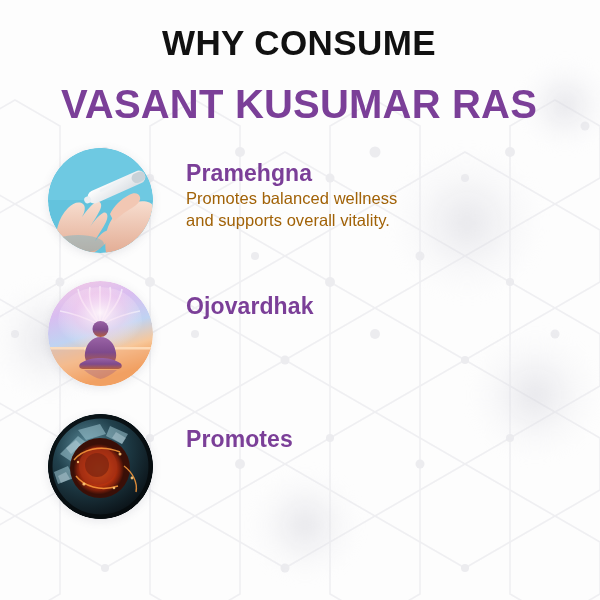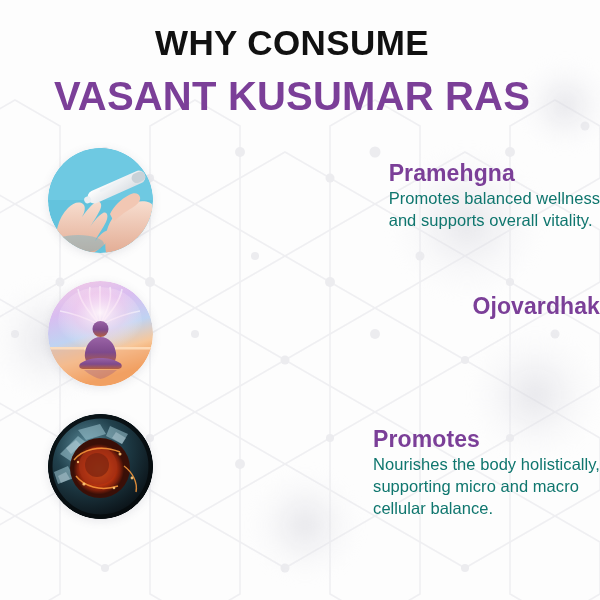--- a/index.html
+++ b/index.html
@@ -33,57 +33,56 @@
   }
   .glow-a { width:150px; height:150px; left:392px; top:148px; }
   .glow-b { width:130px; height:130px; left:470px; top:330px; }
   .glow-c { width:120px; height:120px; left:-10px; top:280px; }
   .glow-d { width:110px; height:110px; left:250px; top:470px; }
   .glow-e { width:90px;  height:90px;  left:520px; top:60px; }
 
   
   .header {
     position:absolute;
-    left:8px; top:24px;
+    left:15px; top:24px;
     width:568px;
     text-align:center;
     z-index:4;
   }
   .title-line1 {
     font-size:35px;
     font-weight:bold;
     letter-spacing:.4px;
     color:#111111;
     line-height:1.08;
     white-space:nowrap;
   }
   .title-line2 {
     font-size:40px;
     font-weight:bold;
     letter-spacing:.2px;
     color:#7b3f98;
     line-height:1.12;
-    margin-top:12px;
+    margin-top:20px;
     white-space:nowrap;
   }
 
   
   .rows {
     position:absolute;
     left:0; top:148px;
     width:600px;
     z-index:3;
   }
   .row {
     position:relative;
     display:flex;
     align-items:flex-start;
     padding-left:48px;
     margin-bottom:22px;
-    justify-content:space-between;
   }
   .row:last-child { margin-bottom:0; }
 
   .thumb {
     flex:0 0 auto;
     width:105px; height:105px;
     border-radius:50%;
     overflow:hidden;
     position:relative;
     box-shadow:0 2px 10px rgba(100,100,120,.14);
@@ -97,21 +96,21 @@
   .row-title {
     font-size:23px;
     font-weight:bold;
     color:#7b3f98;
     line-height:1.15;
     letter-spacing:.1px;
     margin-bottom:2px;
   }
   .row-desc {
     font-size:16.5px;
-    color:#0f766e;
+    color:#a16207;
     line-height:1.33;
     letter-spacing:.05px;
     white-space:pre-line;
   }
 
   .row-1 { margin-bottom:28px; }
   .row-2 { margin-bottom:28px;padding-left:48px; }
 </style>
 </head>
 <body>
@@ -378,20 +377,17 @@
                 <circle cx="30" cy="48" r="1.2"></circle>
               <circle cx="84" cy="64" r="1.4"></circle>
             </g>
 
             <circle cx="52.5" cy="52.5" r="51" fill="none" stroke="#060a0d" stroke-width="6" opacity=".85"></circle>
           </g>
         </svg>
       </div>
       <div class="row-text">
         <div class="row-title">Promotes</div>
-        <div class="row-desc">Nourishes the body holistically,
-supporting micro and macro
-cellular balance.</div>
       </div>
     </div>
 
   </div>
 </div>
 
 </body></html>

